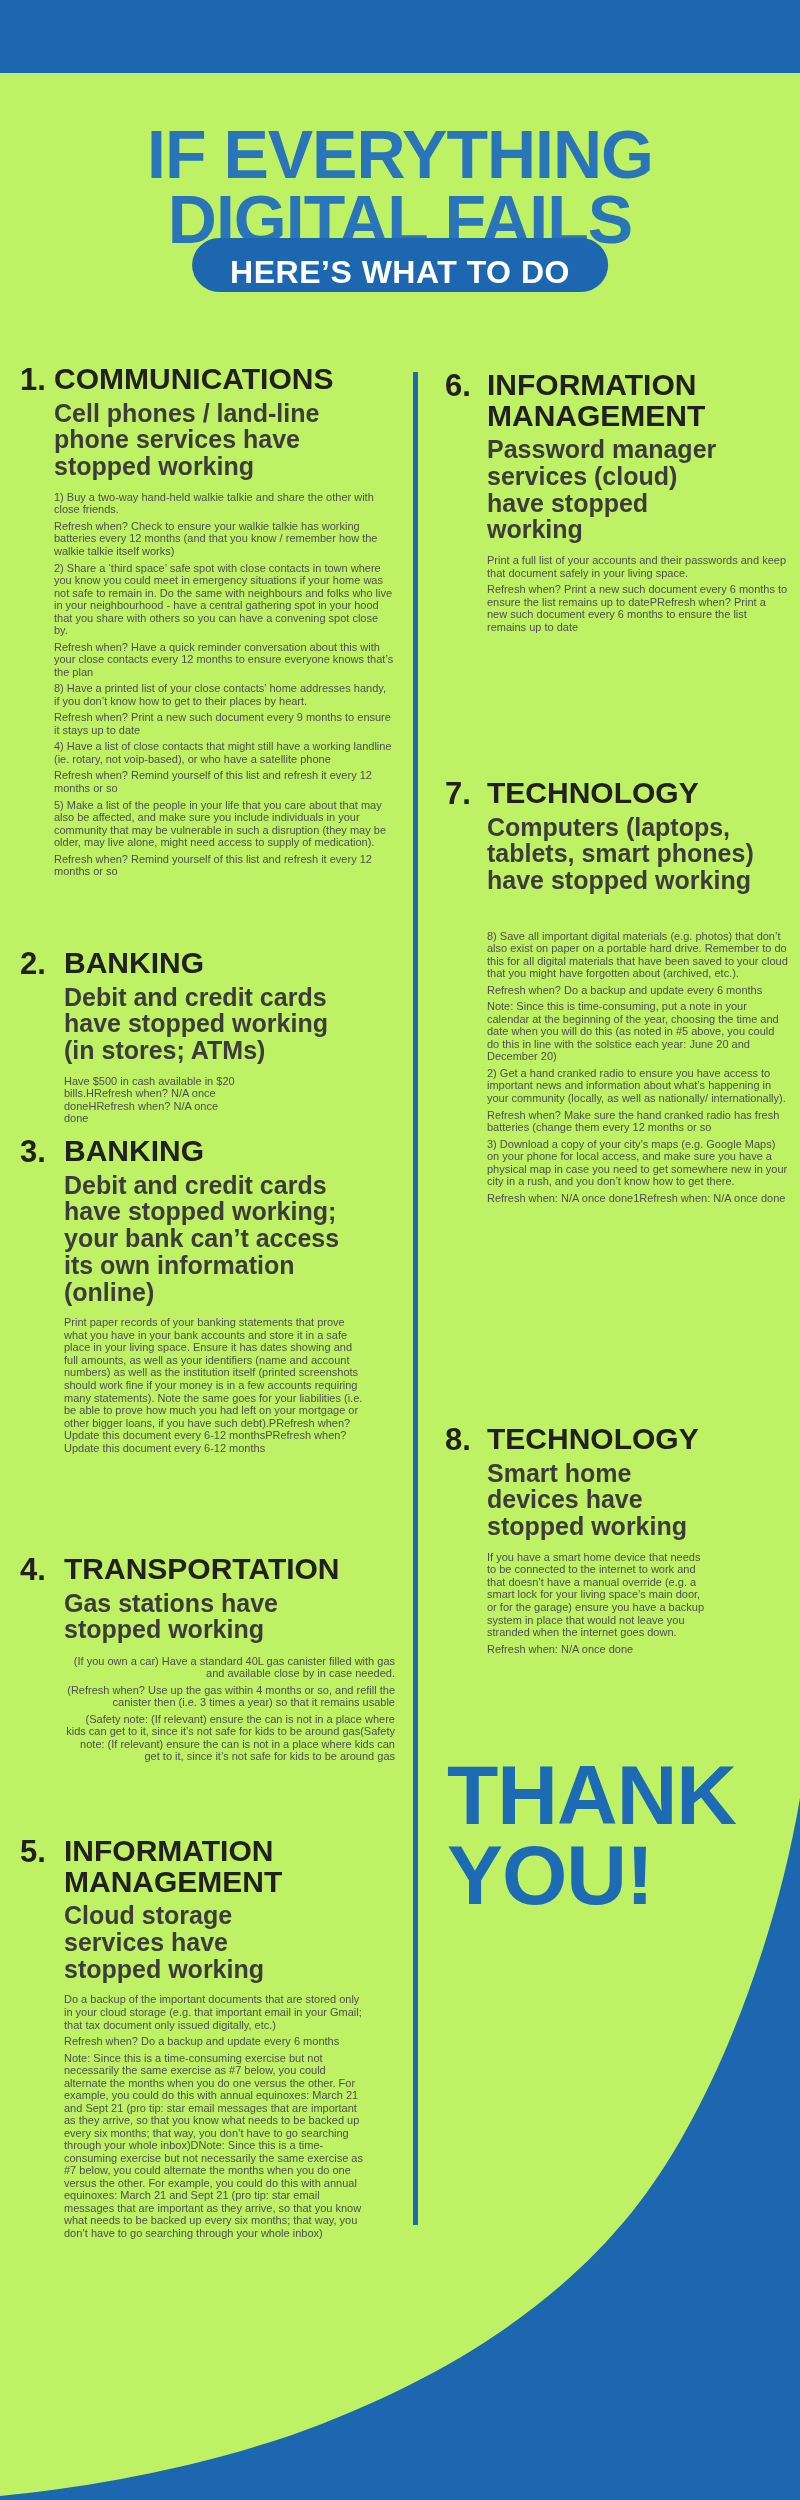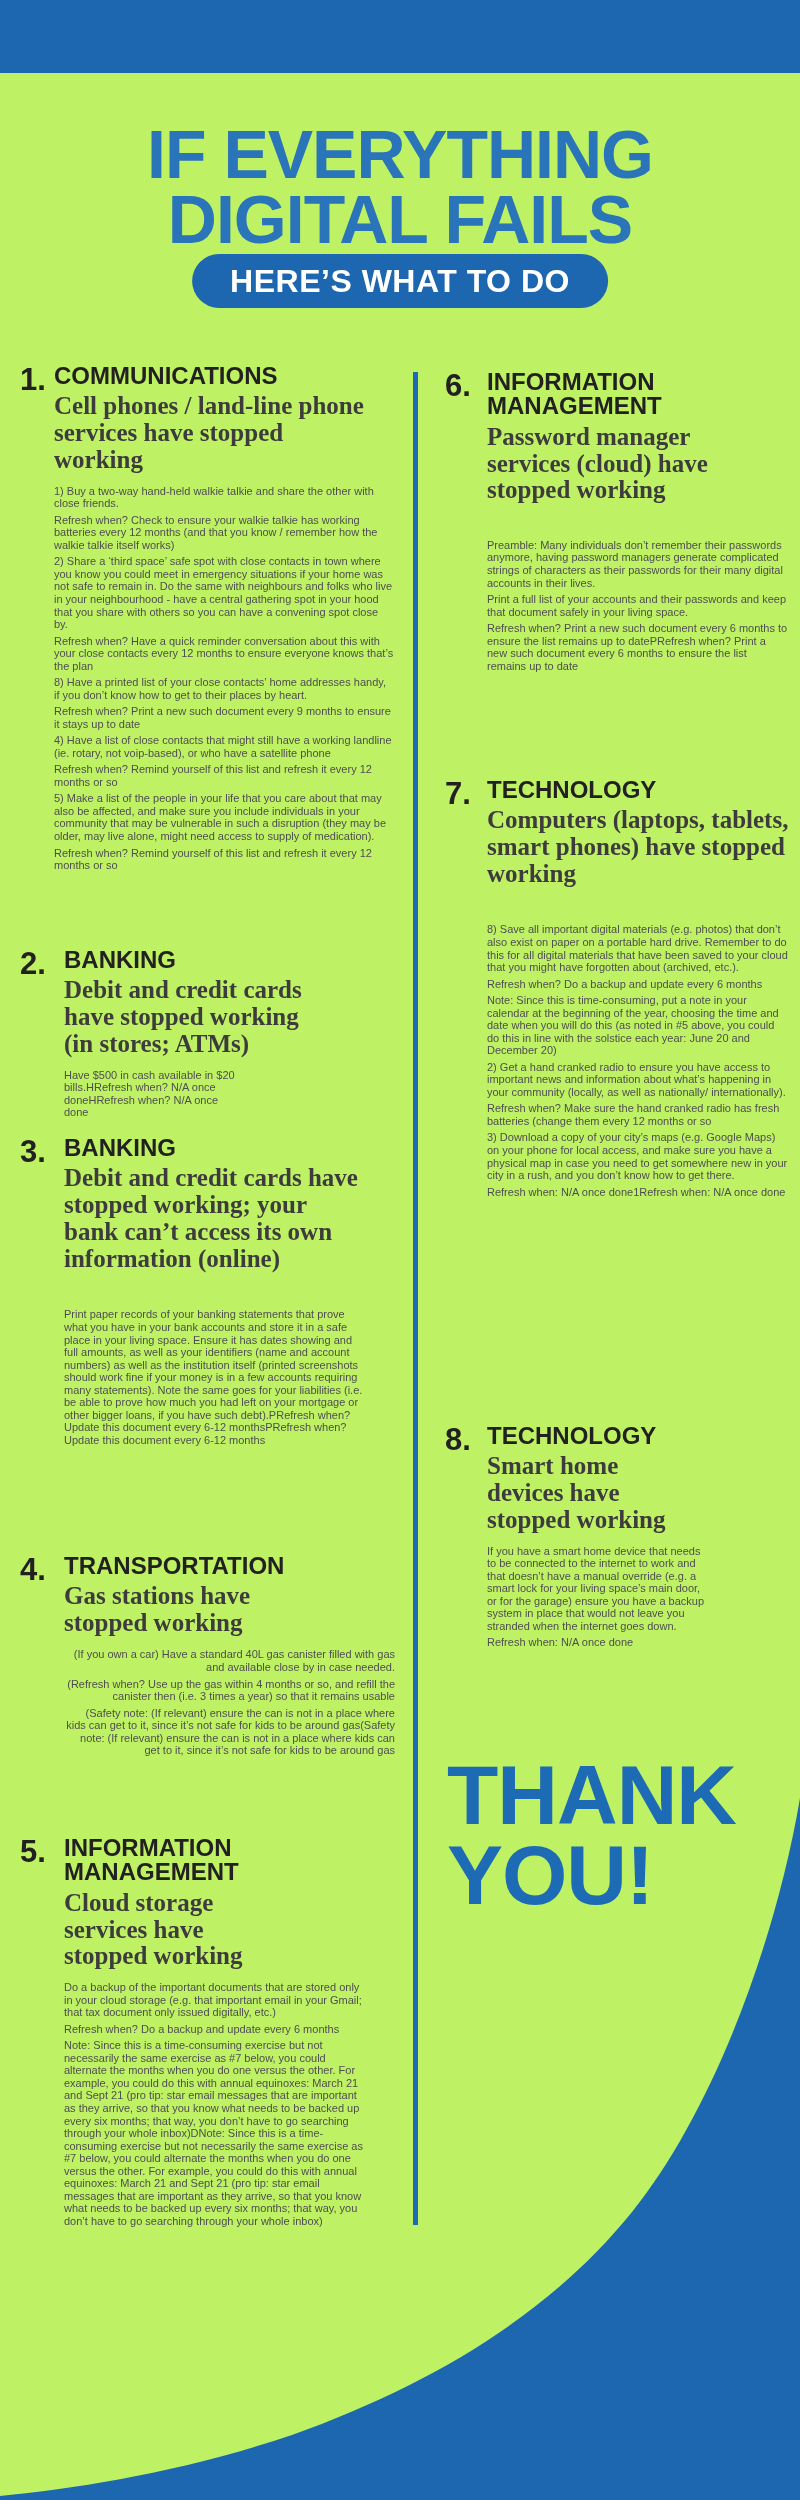--- a/index.html
+++ b/index.html
@@ -10,38 +10,38 @@
     background:#bef264; overflow:hidden;
   }
   
   .top-bar { position:absolute; left:0; top:0; width:800px; height:73px; background:#1c67b0; }
   .title-block { position:absolute; left:0; top:122px; width:800px; text-align:center; }
   .title-line {
     font-size:68px; font-weight:800; line-height:0.95; letter-spacing:-1px;
     color:#2a74ba;
   }
   .pill {
-    position:absolute; left:50%; top:254px; transform:translateX(-50%);
+    position:absolute; left:50%; top:238px; transform:translateX(-50%);
     background:#1c67b0; color:#ffffff; border-radius:28px;
-    height:54px; line-height:54px; padding:0 38px; white-space:nowrap;
+    height:54px; line-height:54px; padding:7px 38px; white-space:nowrap;
     font-size:32px; font-weight:700; letter-spacing:0.5px;
   }
   
   .divider { position:absolute; left:413px; top:372px; width:5px; height:1853px; background:#1d6ab5; }
   
   .sec { position:absolute; }
   .sec.left  { left:20px;  width:375px; padding-left:34px; }
   .sec.leftw { left:20px;  width:375px; padding-left:44px; }
   .sec.right { left:445px; width:345px; padding-left:42px; }
   .num {
     position:absolute; left:0; top:0;
     font-size:31px; font-weight:800; color:#232021; line-height:1.0;
   }
-  .cat { font-size:24px; font-weight:800; color:#232021; line-height:1.02; letter-spacing:0; }
-  .sub { font-size:25px; font-weight:600; color:#3d3b3c; line-height:1.07; margin-top:5px;font-family:Liberation Serif, serif; }
+  .cat { font-size:30px; font-weight:800; color:#232021; line-height:1.02; letter-spacing:0; }
+  .sub { font-size:25px; font-weight:600; color:#3d3b3c; line-height:1.07; margin-top:5px; }
   .body { margin-top:11px; }
   .body p { font-size:11px; line-height:1.14; color:#4e4e50; font-weight:500; }
   .body p + p { margin-top:4px; }
   
   #s1 { top:364px; }  #s1 .sub { max-width:310px; min-height:80px; } #s1 .body { max-width:340px; }
   #s2 { top:948px; }  #s2 .sub { max-width:270px; min-height:80px; } #s2 .body { max-width:172px; }
   #s3 { top:1136px; } #s3 .sub { max-width:300px; min-height:132px; } #s3 .body { max-width:300px; }
   #s4 { top:1554px; } #s4 .sub { max-width:240px; min-height:54px; } #s4 .body { max-width:340px;text-align:right; }
   #s5 { top:1836px; } #s5 .sub { max-width:215px; min-height:80px; } #s5 .body { max-width:300px; }
   #s6 { top:370px; }  #s6 .sub { max-width:235px; min-height:104px; } #s6 .body { max-width:302px; }
@@ -128,21 +128,20 @@
       <p>Refresh when? Do a backup and update every 6 months</p>
       <p>Note: Since this is a time-consuming exercise but not necessarily the same exercise as #7 below, you could alternate the months when you do one versus the other. For example, you could do this with annual equinoxes: March 21 and Sept 21 (pro tip: star email messages that are important as they arrive, so that you know what needs to be backed up every six months; that way, you don’t have to go searching through your whole inbox)DNote: Since this is a time-consuming exercise but not necessarily the same exercise as #7 below, you could alternate the months when you do one versus the other. For example, you could do this with annual equinoxes: March 21 and Sept 21 (pro tip: star email messages that are important as they arrive, so that you know what needs to be backed up every six months; that way, you don’t have to go searching through your whole inbox)</p>
     </div>
   </section>
 
   <section class="sec right" id="s6">
     <div class="num">6.</div>
     <h2 class="cat">INFORMATION MANAGEMENT</h2>
     <h3 class="sub">Password manager services (cloud) have stopped working</h3>
     <div class="body">
-      <p>Preamble: Many individuals don’t remember their passwords anymore, having password managers generate complicated strings of characters as their passwords for their many digital accounts in their lives.</p>
       <p>Print a full list of your accounts and their passwords and keep that document safely in your living space.</p>
       <p>Refresh when? Print a new such document every 6 months to ensure the list remains up to datePRefresh when? Print a new such document every 6 months to ensure the list remains up to date</p>
     </div>
   </section>
 
   <section class="sec right" id="s7">
     <div class="num">7.</div>
     <h2 class="cat">TECHNOLOGY</h2>
     <h3 class="sub">Computers (laptops, tablets, smart phones) have stopped working</h3>
     <div class="body">

